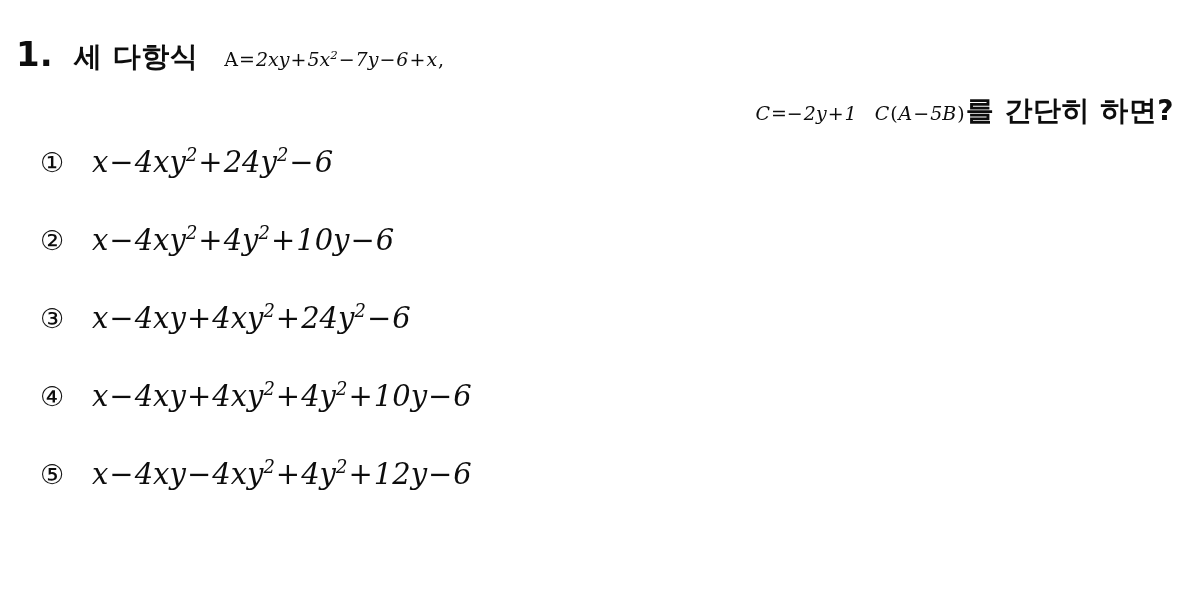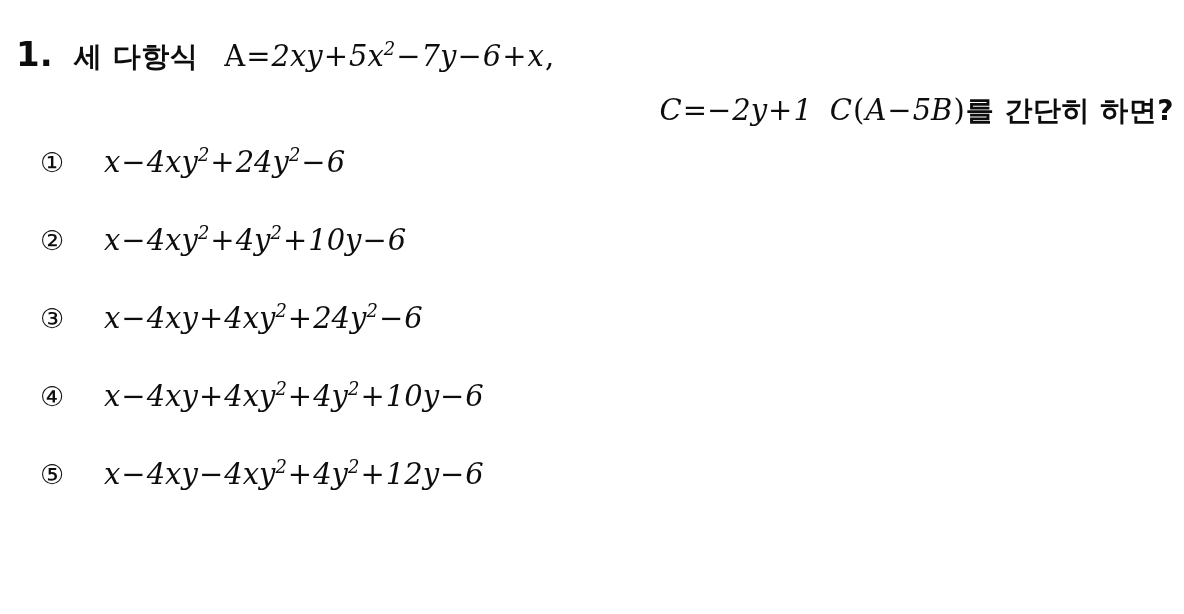--- a/index.html
+++ b/index.html
@@ -51,21 +51,21 @@
     font-family: "DejaVu Sans", sans-serif;
     font-weight: bold;
     font-size: 28px;
     letter-spacing: 0.5px;
     margin-top: 32px;
   }
 
   .math {
     font-family: "DejaVu Serif", serif;
     font-style: italic;
-    font-size: 29px;
+    font-size: 19px;
   }
   .math .up {
     font-style: normal;
   }
   .sup {
     font-size: 0.62em;
     vertical-align: super;
     font-style: italic;
   }
   .op {
@@ -103,21 +103,20 @@
     font-family: "DejaVu Sans", sans-serif;
     font-size: 27px;
     width: 52px;
     flex: 0 0 52px;
     line-height: 1;
   }
   .choice-text {
     font-family: "DejaVu Serif", serif;
     font-style: italic;
     font-size: 29px;
-    margin-left: 12px;
   }
 </style>
 </head>
 <body>
 
 <div class="page">
 
   <div class="question">
 
     <div class="stem-line stem-line-1">

